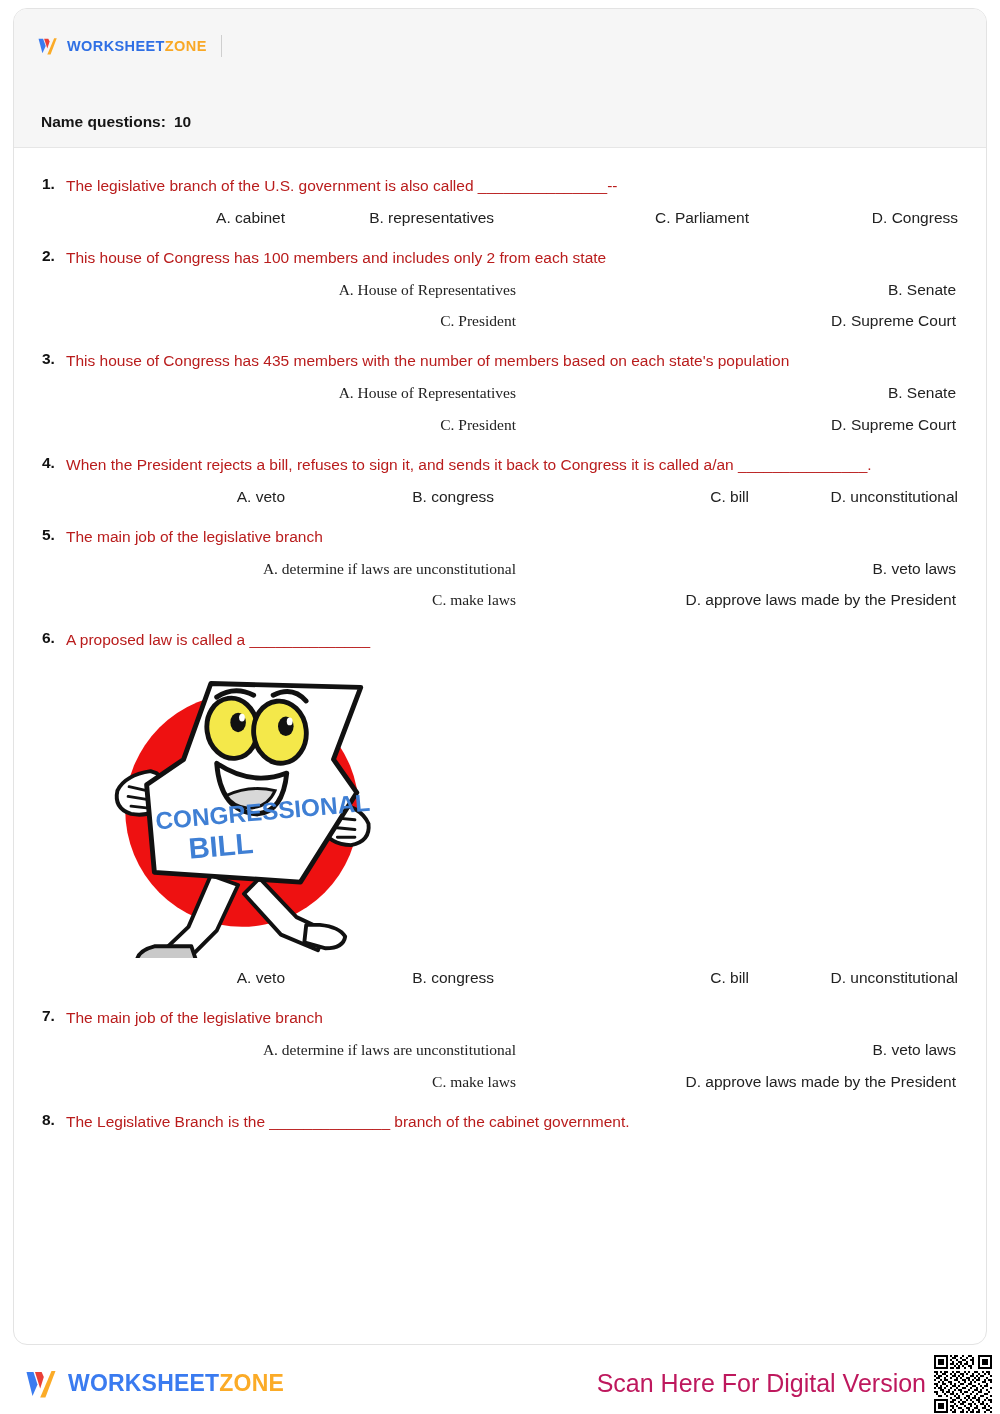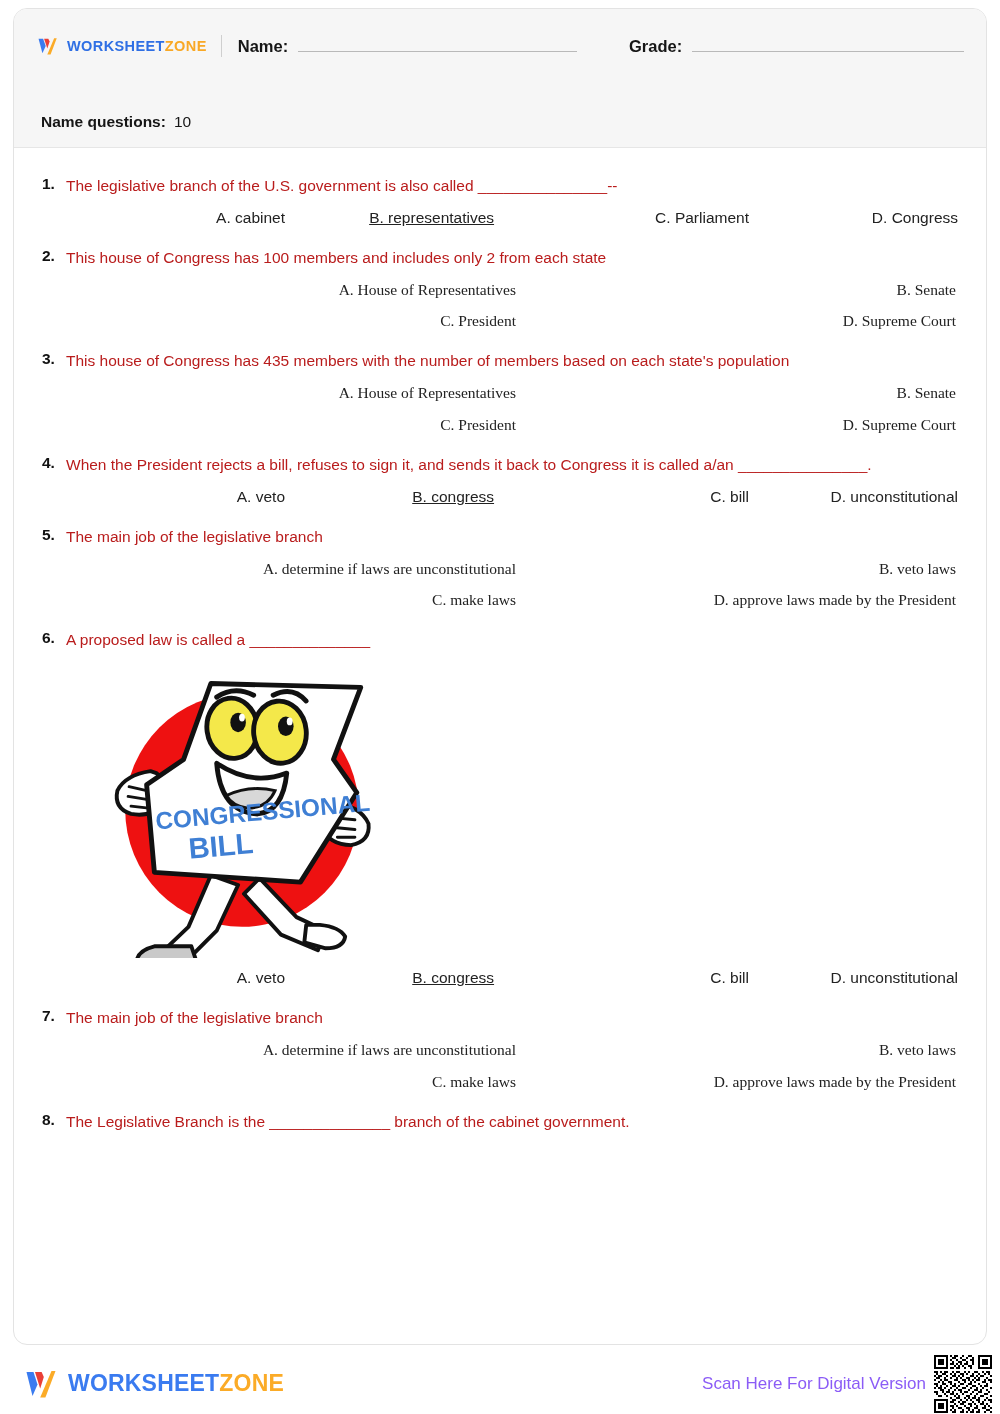--- a/index.html
+++ b/index.html
@@ -88,21 +88,21 @@
   .field.grade-field { max-width: 335px; margin-left: 52px; }
 
   .total-q {
     position: absolute;
     left: 27px;
     bottom: 16px;
     font-size: 15.5px;
     font-weight: bold;
     color: #161616;
   }
-  .total-q .count { margin-left: 8px; font-weight: normal; }
+  .total-q .count { margin-left: 8px; font-weight: bold; }
 
   
   .ws-body {
     padding: 26px 28px 0 28px;
   }
 
   .question {
     margin-bottom: 18px;
   }
   .q-head {
@@ -132,26 +132,26 @@
     display: flex;
     margin-bottom: 11px;
   }
   .opt {
     font-size: 15.5px;
     color: #222222;
     line-height: 1.3;
   }
   
   .cols4 .opt:nth-child(1) { width: 220px; }
-  .cols4 .opt:nth-child(2) { width: 220px; text-decoration: underline; }
+  .cols4 .opt:nth-child(2) { width: 220px; }
   .cols4 .opt:nth-child(3) { width: 222px; margin-left: 44px; }
   .cols4 .opt:nth-child(4) { width: 220px; }
   
   .cols2 .opt:nth-child(1) { width: 440px; font-family: Liberation Serif, serif; }
-  .cols2 .opt:nth-child(2) { width: 440px; font-family: Liberation Serif, serif; }
+  .cols2 .opt:nth-child(2) { width: 440px; }
 
   
   .illus-wrap {
     margin: 14px 0 6px 52px;
   }
   .illus {
     width: 296px;
     height: 292px;
     display: block;
   }
@@ -180,22 +180,22 @@
   .footer-logo-text {
     font-size: 23px;
     font-weight: bold;
     letter-spacing: 0.2px;
   }
   .footer-logo-text .w1 { color: #3a7bf0; }
   .footer-logo-text .w2 { color: #fbab27; }
 
   .footer-scan {
     margin-left: auto;
-    font-size: 17px;
-    color: #8b5cf6;
+    font-size: 25px;
+    color: #be185d;
     white-space: nowrap;
     padding-right: 8px;
   }
   .qr {
     width: 58px;
     height: 58px;
     margin-right: 8px;
     display: block;
     flex: 0 0 auto;
   }
@@ -212,29 +212,21 @@
         <svg class="logo-mark" viewBox="0 0 40 40">
           <path d="M7 9 L13 31 L18 20 L14 9 Z" fill="#3a7bf0"></path>
           <path d="M15.5 9 L20.5 24 L24 13 L22 9 Z" fill="#ea3f36"></path>
           <path d="M31 8 L20.5 33 L25.5 33 L35 8 Z" fill="#fbab27"></path>
         </svg>
         <span class="logo-text"><span class="w1">WORKSHEET</span><span class="w2">ZONE</span></span>
       </div>
 
       <div class="logo-divider"></div>
 
-      <div class="field name-field">
-        <span class="field-label">Name:</span>
-        <span class="field-line"></span>
-      </div>
-
-      <div class="field grade-field">
-        <span class="field-label">Grade:</span>
-        <span class="field-line"></span>
-      </div>
+
 
     </div>
 
     <div class="total-q">
       <span>Name questions:</span><span class="count">10</span>
     </div>
   </div>
 
   <div class="ws-body" id="questions-container">
       <div class="question">

